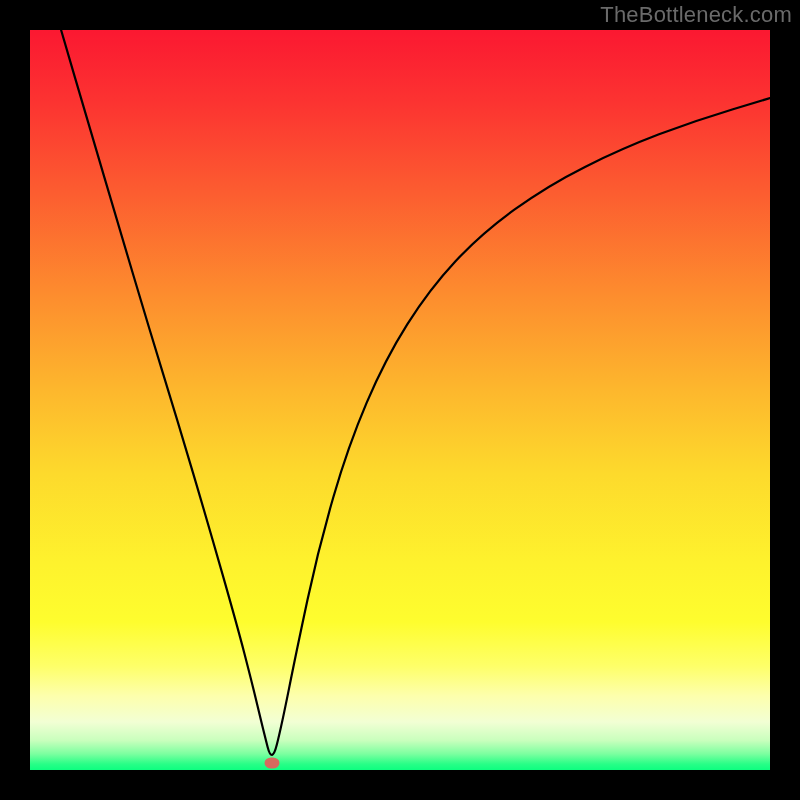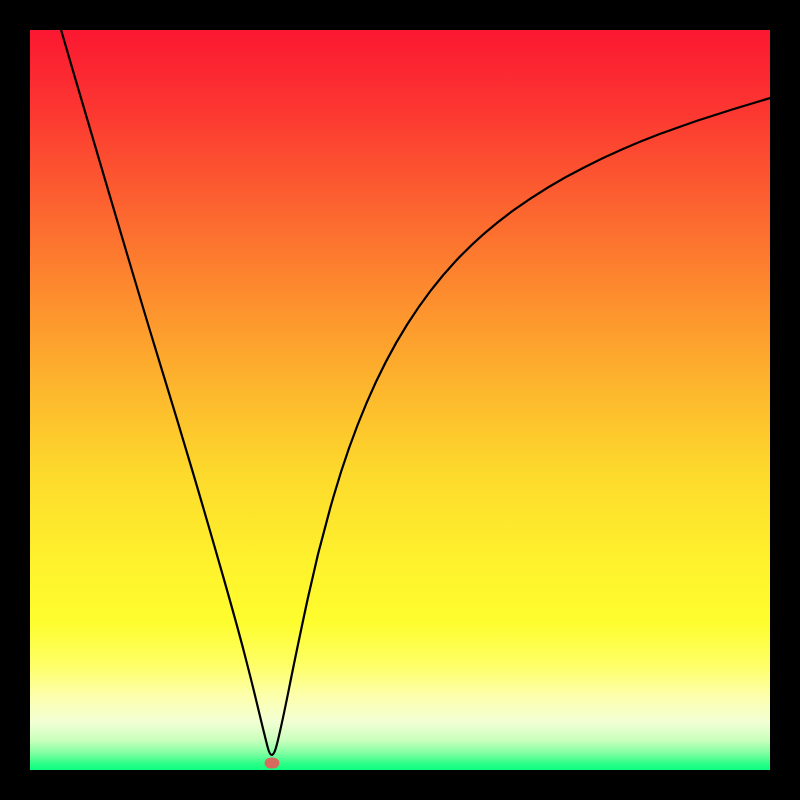--- a/index.html
+++ b/index.html
@@ -50,13 +50,14 @@
 <div class="frame">
 
   <div class="plot-area" id="plot" style="left: 30px; top: 30px; width: 740px; height: 740px;">
     <div id="grad-container" style="position: absolute; left: 0px; top: 0px; width: 100%; height: 100%; background: linear-gradient(rgb(251, 24, 49) 0%, rgb(252, 52, 49) 10%, rgb(252, 93, 48) 22%, rgb(253, 138, 46) 35%, rgb(253, 181, 45) 48%, rgb(253, 218, 44) 60%, rgb(254, 242, 45) 72%, rgb(254, 253, 46) 80%, rgb(254, 255, 105) 86%, rgb(253, 255, 173) 90%, rgb(242, 255, 212) 93.5%, rgb(201, 255, 189) 96%, rgb(125, 255, 160) 97.8%, rgb(40, 254, 135) 99.2%, rgb(14, 254, 128) 100%);"></div>
     <svg class="curve" id="curveSvg" width="740" height="740" viewBox="0 0 740 740">
         <path d="M 31.080000000000002 0 Q 31.080000000000002 0 45.14 48.1 Q 59.2 96.2 74 146.15 Q 88.8 196.10000000000002 103.6 246.05 Q 118.4 296 133.2 344.1 Q 148 392.20000000000005 162.8 442.15000000000003 Q 177.6 492.1 192.4 543.9 Q 207.20000000000002 595.6999999999999 214.60000000000002 624.1899999999999 Q 222 652.68 227.55 675.99 Q 233.1 699.3 237.54000000000002 716.69 Q 241.98000000000002 734.08 246.79000000000002 714.8399999999999 Q 251.60000000000002 695.5999999999999 259 658.5999999999999 Q 266.4 621.6 277.5 569.8 Q 288.6 518 303.4 466.94000000000005 Q 318.2 415.88000000000005 336.7 372.59000000000003 Q 355.2 329.29999999999995 377.4 294.15 Q 399.6 259 425.5 231.25 Q 451.4 203.50000000000003 484.7 179.45 Q 518 155.39999999999998 555 136.9 Q 592 118.40000000000002 629 104.34 Q 666 90.28 703 79.17999999999999 L 740 68.07999999999998" fill="none" stroke="#000" stroke-width="2.2" stroke-linecap="round" stroke-linejoin="round"></path>
       </svg>
     <div class="marker" id="marker" style="left: 241.98px; top: 732.6px;"></div>
   </div>
 
+  <div class="watermark">TheBottleneck.com</div>
 </div>
 
 </body></html>

